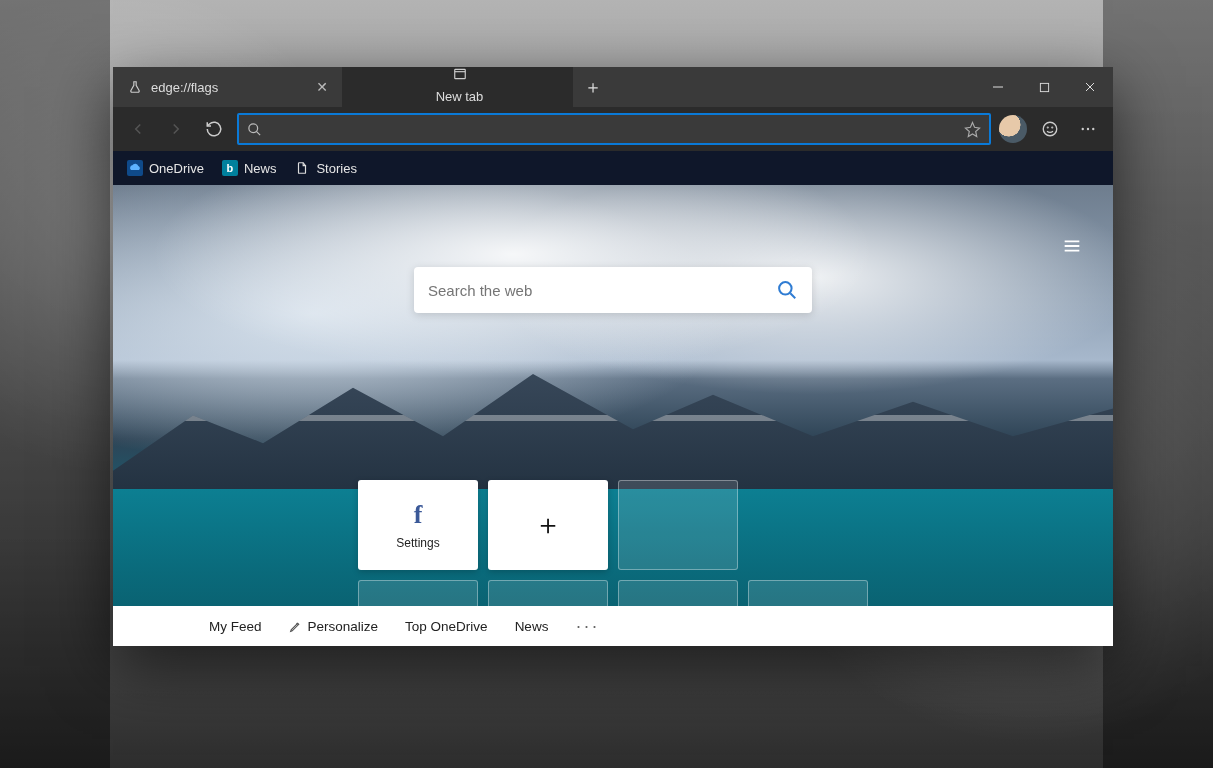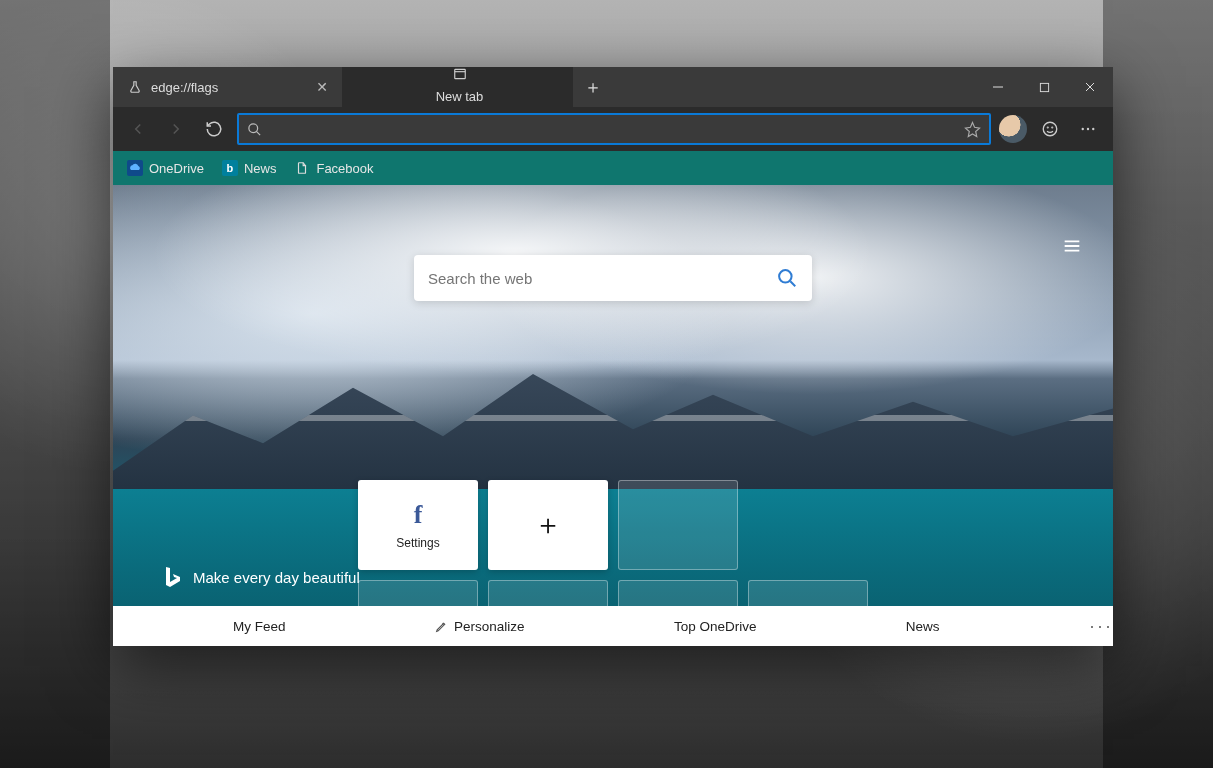--- a/index.html
+++ b/index.html
@@ -77,21 +77,21 @@
     color: #eee; font-size: 14px;
   }
   .star-btn { color: #aaa; cursor: pointer; }
   .avatar {
     width: 28px; height: 28px; border-radius: 50%;
     background: radial-gradient(circle at 35% 35%, #e7c9a9 0 45%, #4a5a66 46% 100%);
   }
 
   
   .favbar {
-    height: 34px; background: #0f766e; display: flex; align-items: center; gap: 18px;
+    height: 34px; background: #0f172a; display: flex; align-items: center; gap: 18px;
     padding: 0 14px; color: #e6e6e6; font-size: 13px;
   }
   .fav { display: flex; align-items: center; gap: 6px; cursor: pointer; }
   .fav-ico { width: 16px; height: 16px; display: inline-flex; align-items: center; justify-content: center; border-radius: 2px; }
   .ico-onedrive { background: #0f4a8a; }
   .ico-bing { background: #00809d; color: #fff; font-weight: bold; font-size: 11px; }
 
   
   .content {
     flex: 1; position: relative; overflow: hidden; background: #7da2bf;
@@ -114,21 +114,21 @@
   .lake {
     position: absolute; left: 0; right: 0; bottom: 0; height: 34%;
     background: linear-gradient(180deg, #0c7f92 0%, #0a6b7c 50%, #095a68 100%);
   }
 
   .page-menu {
     position: absolute; top: 50px; right: 30px; color: #fff; cursor: pointer;
   }
 
   .searchbox {
-    position: absolute; top: 70px; left: 50%; transform: translateX(-50%);
+    position: absolute; top: 82px; left: 50%; transform: translateX(-50%);
     width: 398px; height: 46px; background: #fff; border-radius: 4px;
     display: flex; align-items: center; padding: 0 14px;
     box-shadow: 0 2px 8px rgba(0,0,0,0.15);
   }
   .searchbox input {
     flex: 1; border: none; outline: none; font-size: 15px; color: #333; background: transparent;
   }
   .search-mag { color: #2f7cd3; }
 
   .tiles {
@@ -156,22 +156,22 @@
   }
 
   .bing-tag {
     position: absolute; left: 50px; bottom: 58px;
     display: flex; align-items: center; gap: 12px; color: #fff; font-size: 15px;
   }
   .bing-logo { font-size: 20px; }
 
   .feedbar {
     position: absolute; left: 0; right: 0; bottom: 0; height: 40px;
-    background: #fff; display: flex; align-items: center; gap: 56px;
-    padding-left: 120px; font-size: 13.5px; color: #333; justify-content: space-between;
+    background: #fff; display: flex; align-items: center; gap: 27px;
+    padding-left: 96px; font-size: 13.5px; color: #333;
   }
   .feed-item { cursor: pointer; display: flex; align-items: center; gap: 6px; color: #222; }
   .feed-more { color: #666; font-size: 18px; letter-spacing: 2px; cursor: pointer; }
 
   svg { display: block; }
 </style>
 </head>
 <body>
 
 <div class="desktop-bg"></div>
@@ -280,21 +280,21 @@
       <span class="fav-ico ico-bing">b</span>
       <span>News</span>
     </div>
     <div class="fav">
       <span class="fav-ico">
         <svg width="14" height="14" viewBox="0 0 24 24" fill="none" stroke="#ddd" stroke-width="2">
             <path d="M14 3H7a1 1 0 0 0-1 1v16a1 1 0 0 0 1 1h10a1 1 0 0 0 1-1V8z"></path>
             <path d="M14 3v5h5"></path>
           </svg>
       </span>
-      <span>Facebook</span>
+      <span>Stories</span>
     </div>
   </div>
 
   <div class="content">
     <div class="sky"></div>
     <div class="mountains"></div>
     <div class="lake"></div>
 
     <div class="page-menu">
       <svg width="22" height="22" viewBox="0 0 24 24" stroke="#fff" stroke-width="2">
@@ -323,28 +323,20 @@
       <div class="tile ghost"></div>
     </div>
 
     <div class="row2">
       <div class="tile ghost small"></div>
       <div class="tile ghost small"></div>
       <div class="tile ghost small"></div>
       <div class="tile ghost small"></div>
     </div>
 
-    <div class="bing-tag">
-      <span class="bing-logo">
-        <svg width="18" height="22" viewBox="0 0 18 22" fill="#fff">
-            <path d="M3 1l4 1v14l7-4-3-1-1-3 7 3v4L7 21 3 19z"></path>
-          </svg>
-      </span>
-      <span>Make every day beautiful</span>
-    </div>
 
     <div class="feedbar">
       <span class="feed-item">
         <span>My Feed</span>
       </span>
       <span class="feed-item">
         <span>
           <svg width="13" height="13" viewBox="0 0 24 24" fill="none" stroke="#555" stroke-width="2">
               <path d="M3 21l3-1 12-12-2-2L4 18z"></path>
               <path d="M14 6l2 2"></path>

